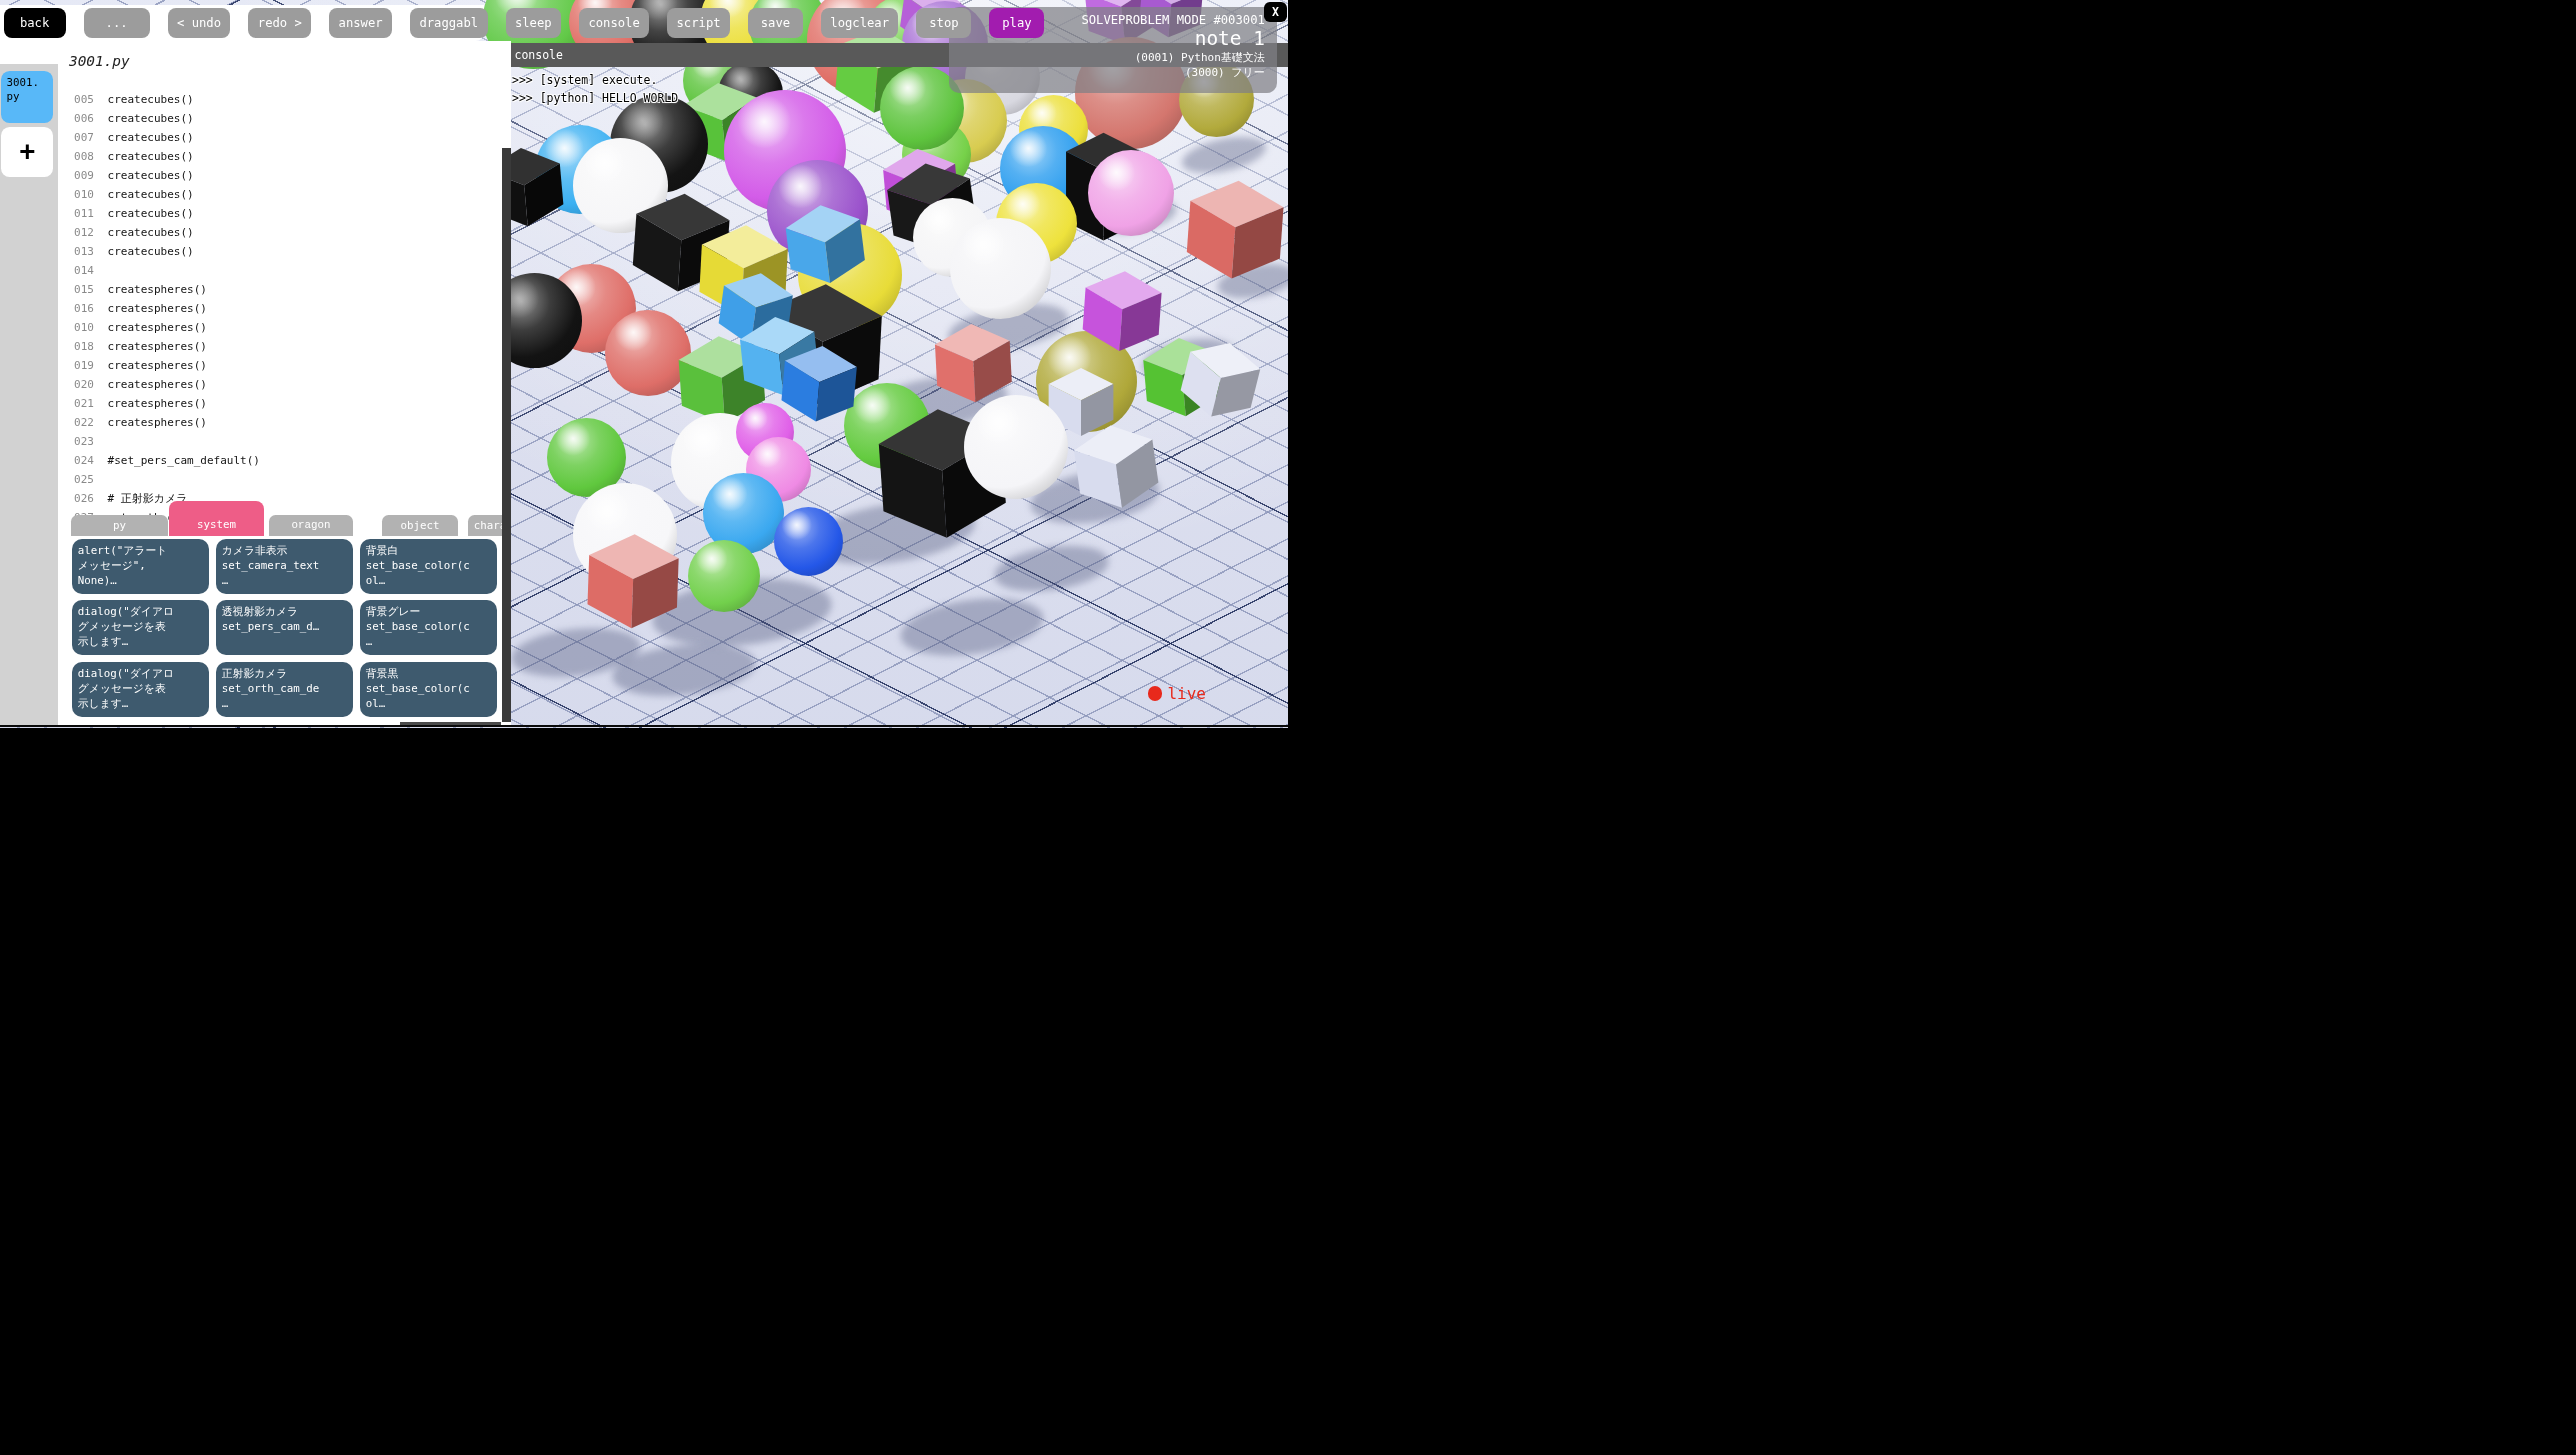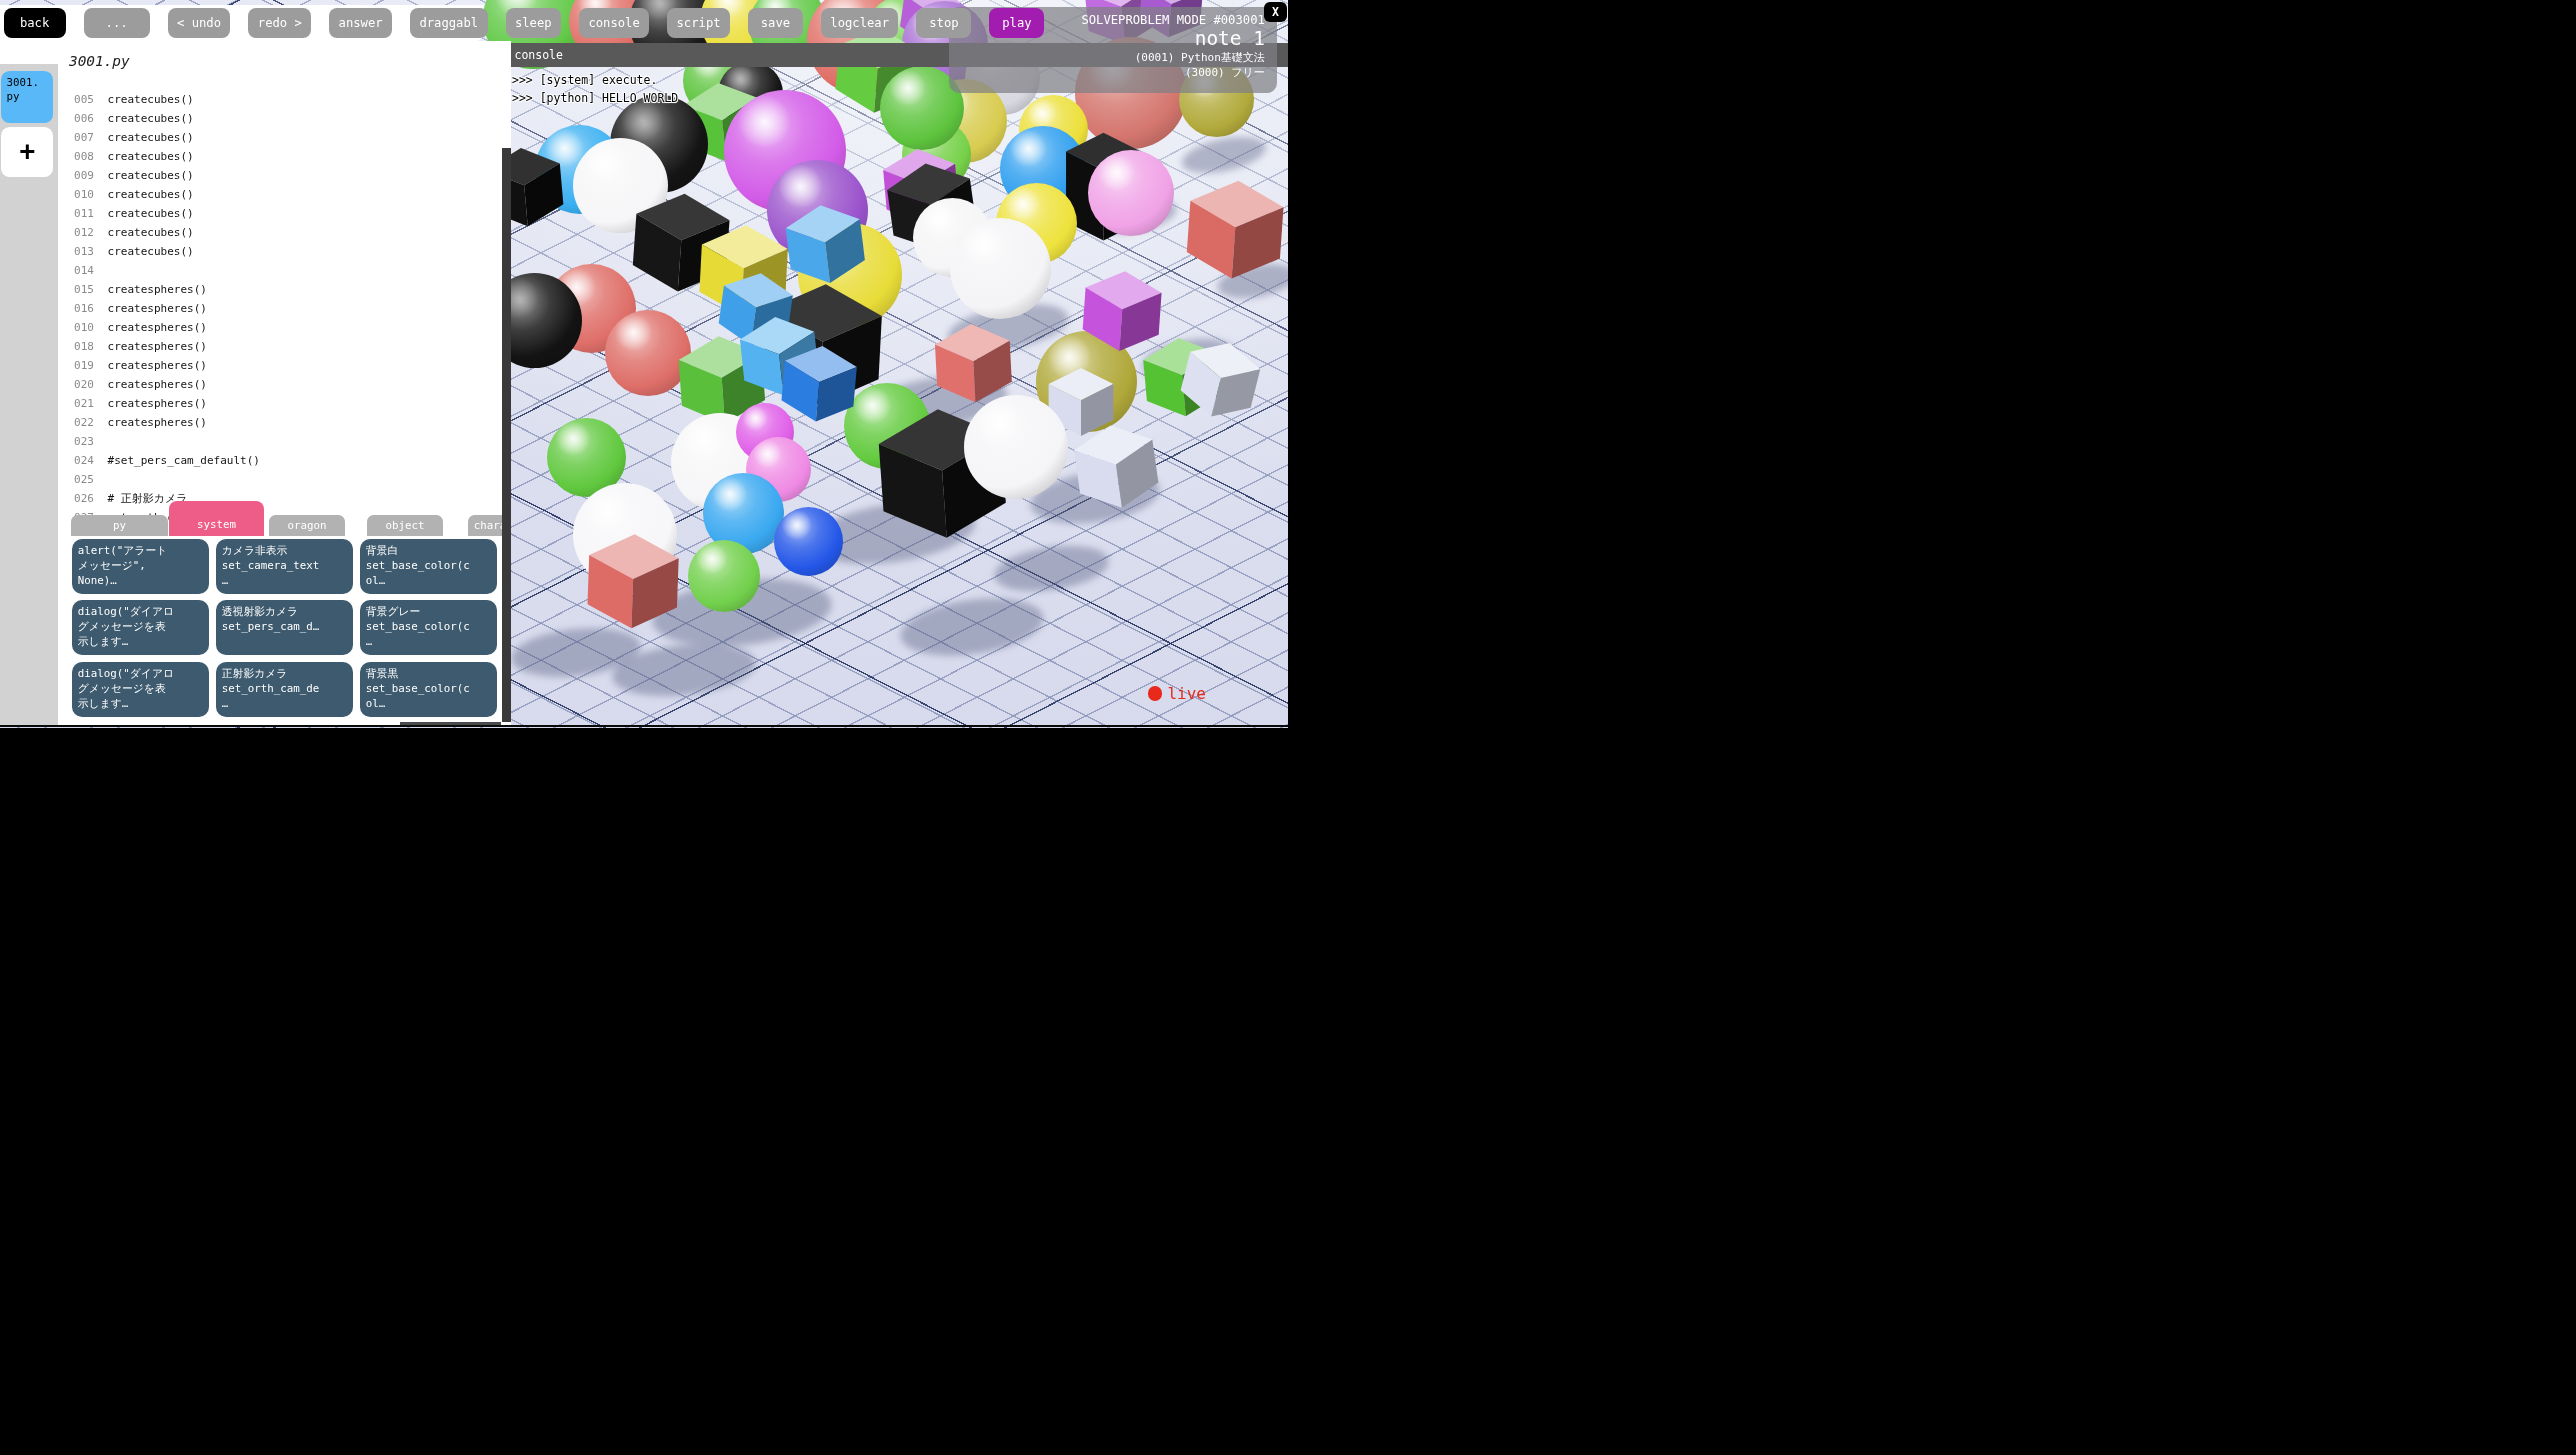--- a/index.html
+++ b/index.html
@@ -428,22 +428,22 @@
           <span class="lc"># 正射影カメラ</span>
         </div>
         <div class="cl">
           <span class="ln">027</span>
           <span class="lc">set_orth_cam_default()</span>
         </div>
       </div>
     <div id="snippet-tabs">
         <div class="snip-tab" style="left: 71px; width: 97px;">py</div>
         <div class="snip-tab active" style="left: 169px; width: 95px;">system</div>
-        <div class="snip-tab" style="left: 269px; width: 76px;">oragon</div>
-        <div class="snip-tab" style="left: 367px; width: 76px; text-align: center;">object</div>
+        <div class="snip-tab" style="left: 269px; width: 84px; font-family: Liberation Mono, monospace;">oragon</div>
+        <div class="snip-tab" style="left: 382px; width: 76px; text-align: center;">object</div>
         <div class="snip-tab" style="left: 468px; width: 44px;">chara</div>
       </div>
     <div id="snippet-grid">
         <div class="snip" style="left: 72px; top: 498px;">alert("アラート
 メッセージ",
 None)…</div>
         <div class="snip" style="left: 216px; top: 498px;">カメラ非表示
 set_camera_text
 …</div>
         <div class="snip" style="left: 360px; top: 498px;">背景白

